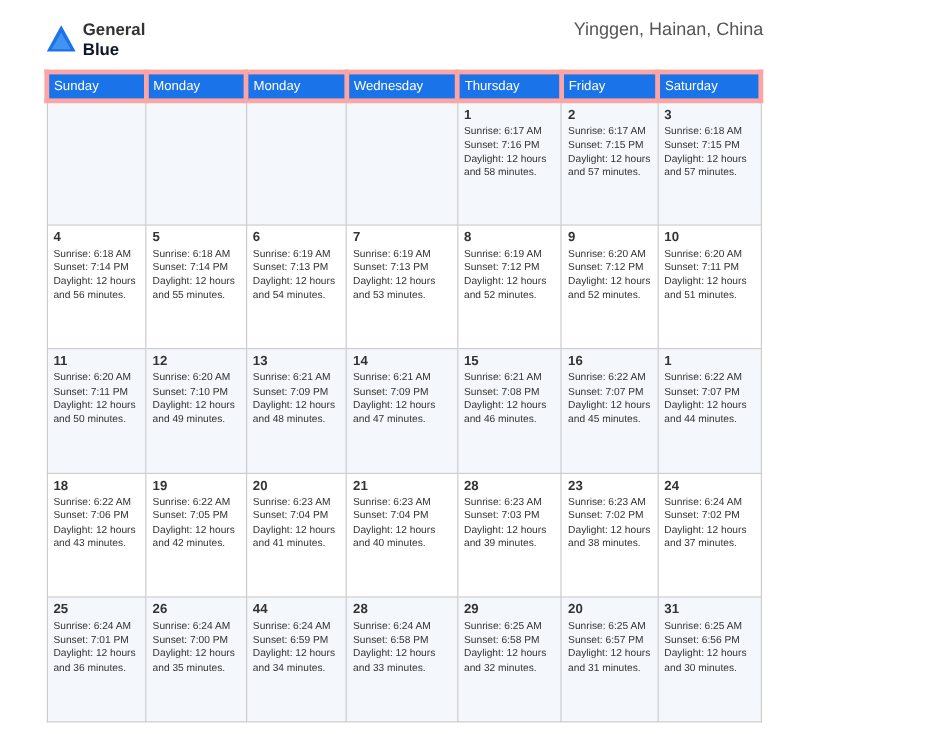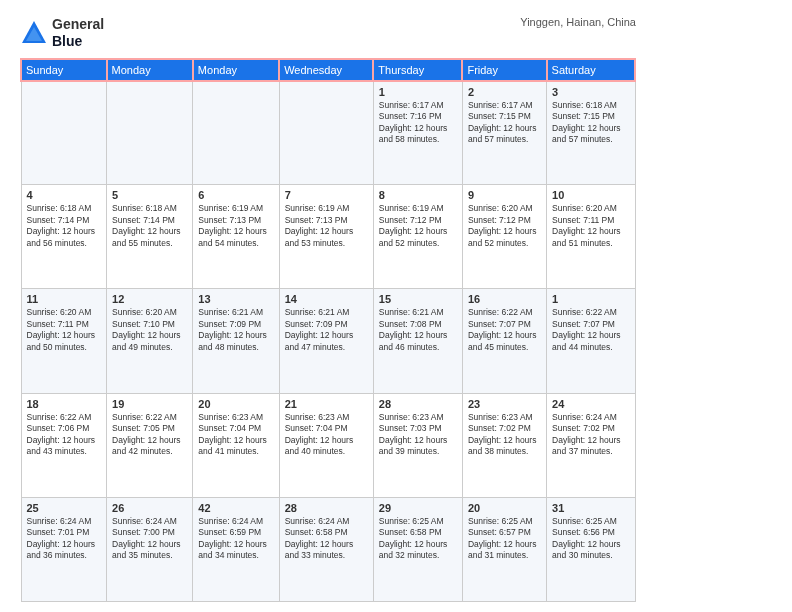--- a/index.html
+++ b/index.html
@@ -6,21 +6,21 @@
     body {
       width: 792px;
       height: 612px;
       font-family: Arial, sans-serif;
       background: #fff;
       overflow: hidden;
     }
     .page {
       width: 656px;
       height: 612px;
-      padding: 16px 20px 10px 20px;
+      padding: 16px 20px 10px 37px;
       display: flex;
       flex-direction: column;
     }
     .header {
       display: flex;
       justify-content: space-between;
       align-items: flex-start;
       margin-bottom: 8px;
     }
     .logo {
@@ -42,37 +42,37 @@
     .title-block {
       text-align: right;
     }
     .month-title {
       font-size: 36px;
       font-weight: normal;
       color: #333;
       line-height: 1.1;
     }
     .location-title {
-      font-size: 11px;
+      font-size: 15px;
       color: #555;
     }
     .calendar {
       flex: 1;
       border-collapse: collapse;
       width: 100%;
       font-size: 9.5px;
     }
     .calendar th {
       background: #1a73e8;
       color: #fff;
       padding: 4px 4px;
       text-align: left;
       font-size: 11px;
       font-weight: normal;
-      border: 2px solid #fca5a5;
+      border: 4px solid #fca5a5;
     }
     .calendar td {
       border: 1px solid #ccc;
       vertical-align: top;
       padding: 4px 5px;
       width: 113px;
       height: 82px;
     }
     .day-num {
       font-size: 11px;
@@ -317,21 +317,21 @@
 and 36 minutes.</div>
           </td>
           <td>
             <div class="day-num">26</div>
             <div class="day-info" style="white-space: pre-line;">Sunrise: 6:24 AM
 Sunset: 7:00 PM
 Daylight: 12 hours
 and 35 minutes.</div>
           </td>
           <td>
-            <div class="day-num">42</div>
+            <div class="day-num">44</div>
             <div class="day-info" style="white-space: pre-line;">Sunrise: 6:24 AM
 Sunset: 6:59 PM
 Daylight: 12 hours
 and 34 minutes.</div>
           </td>
           <td>
             <div class="day-num">28</div>
             <div class="day-info" style="white-space: pre-line;">Sunrise: 6:24 AM
 Sunset: 6:58 PM
 Daylight: 12 hours

